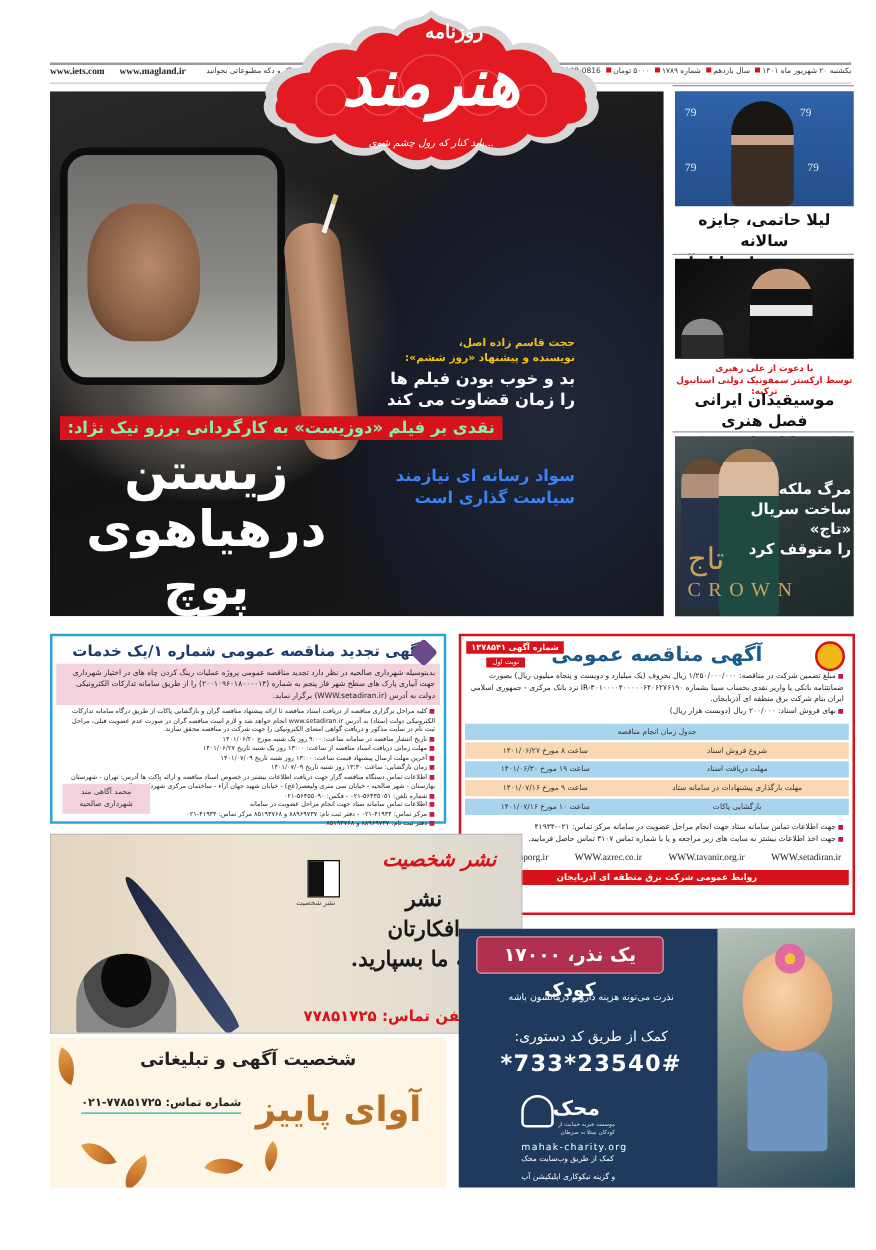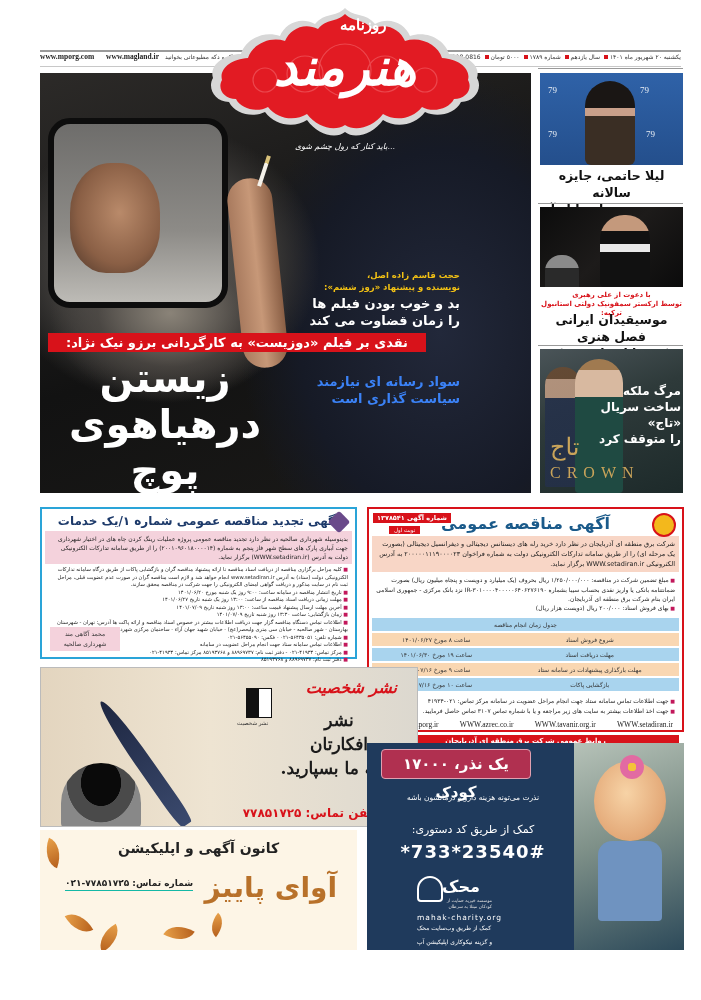--- a/index.html
+++ b/index.html
@@ -14,35 +14,35 @@
   .dateline .sq { display: inline-block; width: 4px; height: 4px; background: #d8121a; margin: 0 2px; vertical-align: middle; }
   .urls { top: 52px; left: 40px; font-family: "Liberation Serif", serif; font-size: 7.5px; color: #222; direction: ltr; white-space: nowrap; font-weight: bold; }
   .urls span { margin-right: 10px; }
   .slogan { top: 53px; left: 165px; font-size: 6px; color: #333; white-space: nowrap; }
   .slogan b { color: #d8121a; font-weight: bold; }
 
   .logo { top: 4px; left: 205px; width: 280px; height: 140px; z-index: 5; }
   .logo-bg { width: 100%; height: 100%; }
   .logo-pre { top: 14px; left: 140px; font-size: 15px; font-weight: bold; color: #fff; font-family: "DejaVu Serif", serif; z-index: 6; }
   .logo-name { top: 34px; left: 0; width: 100%; text-align: center; font-size: 52px; font-weight: bold; color: #fff; font-family: "DejaVu Serif", serif; z-index: 6; letter-spacing: -2px; font-style: italic; }
-  .logo-tag { top: 106px; left: 0; width: 100%; text-align: center; font-size: 8px; color: #fff; font-family: "DejaVu Serif", serif; z-index: 6; font-style: italic; margin-top: 32px; }
+  .logo-tag { top: 106px; left: 0; width: 100%; text-align: center; font-size: 8px; color: #fff; font-family: "DejaVu Serif", serif; z-index: 6; font-style: italic; }
 
   
   .hero { top: 73px; left: 40px; width: 491px; height: 420px; background: #1c1c1c; overflow: hidden; }
   .hero-photo { width: 100%; height: 100%; background:
       radial-gradient(ellipse 120px 90px at 130px 240px, #8a8378 0%, rgba(80,75,70,0.6) 60%, transparent 100%),
       radial-gradient(ellipse 160px 140px at 120px 190px, #6f6d6a 0%, #3a3836 70%, transparent 100%),
       radial-gradient(ellipse 200px 260px at 400px 260px, #22283a 0%, #161a26 70%, transparent 100%),
       linear-gradient(160deg, #2c2a28 0%, #121212 55%, #1b1a18 100%); }
   .hero-window { top: 45px; left: 8px; width: 180px; height: 190px; border: 6px solid #0d0d0d; border-radius: 22px; background: linear-gradient(180deg, #6e6d6b 0%, #8d8b87 60%, #bdbbb6 100%); }
   .hero-face { top: 90px; left: 30px; width: 90px; height: 110px; border-radius: 45% 45% 40% 40%; background: radial-gradient(ellipse at 55% 45%, #b98a6a 0%, #8a5f45 60%, #4a3428 100%); }
   .hero-arm { top: 105px; left: 195px; width: 45px; height: 190px; border-radius: 22px; background: linear-gradient(90deg, #a87a5e, #c79878, #8a5f45); transform: rotate(-6deg); }
   .hero-cig { top: 82px; left: 222px; width: 4px; height: 32px; background: linear-gradient(#d8c17a 0 25%, #f5f2ea 25%); transform: rotate(18deg); }
 
-  .kicker-red { top: 260px; left: 8px; background: #d8121a; color: #ffffff; font-size: 13px; font-weight: bold; padding: 2px 18px; white-space: nowrap; }
+  .kicker-red { top: 260px; left: 8px; background: #d8121a; color: #86efac; font-size: 13px; font-weight: bold; padding: 2px 6px; white-space: nowrap; }
   .big-head { top: 282px; left: 0; width: 250px; text-align: center; color: #fff; font-size: 40px; font-weight: bold; line-height: 46px; }
   .sub-kicker { top: 196px; left: 240px; width: 180px; text-align: right; color: #f2c114; font-size: 8.5px; font-weight: bold; line-height: 12px; }
   .sub-head { top: 220px; left: 240px; width: 180px; text-align: right; color: #fff; font-size: 13px; font-weight: bold; line-height: 17px; }
   .sub-head2 { top: 300px; left: 240px; width: 180px; text-align: right; color: #3b82f6; font-size: 13px; font-weight: bold; line-height: 17px; }
 
   
   .rcol-rule { left: 538px; width: 145px; height: 1px; background: #999; }
   .story1-img { top: 73px; left: 540px; width: 143px; height: 92px; background: linear-gradient(180deg, #2f62a8, #244f8c); overflow: hidden; }
   .story1-img .woman { position: absolute; left: 45px; top: 8px; width: 50px; height: 84px; border-radius: 25px 25px 6px 6px; background: linear-gradient(180deg, #1a1614 0 32%, #c9a08a 32% 42%, #3a2e24 42% 100%); }
   .story1-img .lion { position: absolute; color: #fff; font-size: 9px; font-family: "Liberation Serif", serif; opacity: 0.9; direction: ltr; }
@@ -120,21 +120,21 @@
 <div class="abs top-rule"></div>
 <div class="abs top-rule2"></div>
 <div class="abs dateline">
   <span>یکشنبه ۲۰ شهریور ماه ۱۴۰۱</span><span class="sq"></span>
   <span>سال یازدهم</span><span class="sq"></span>
   <span>شماره ۱۷۸۹</span><span class="sq"></span>
   <span>۵۰۰۰ تومان</span><span class="sq"></span>
   <span>ISSN 2008-0816</span>
 </div>
 <div class="abs urls">
-  <span>www.mporg.com</span>
+  <span>www.iets.com</span>
   <span>www.magland.ir</span>
 </div>
 <div class="abs slogan">
   <b>هنرمند</b>
   <span>را در دستگاه اشتراک و دکه مطبوعاتی بخوانید</span>
 </div>
 
 <div class="abs logo">
   <svg class="logo-bg" viewBox="0 0 280 140">
     <path d="M140 4 C150 14 160 8 170 20 C185 12 200 20 205 32 C222 26 240 36 244 50 C262 50 276 62 272 74 C278 84 270 98 256 98 C250 110 232 114 220 108 C210 122 190 124 178 116 C168 130 150 136 140 128 C130 136 112 130 102 116 C90 124 70 122 60 108 C48 114 30 110 24 98 C10 98 2 84 8 74 C4 62 18 50 36 50 C40 36 58 26 75 32 C80 20 95 12 110 20 C120 8 130 14 140 4 Z" fill="#d7d7d7"></path>
@@ -217,21 +217,20 @@
   <div>را متوقف کرد</div>
 </div>
 <div class="abs crown-fa">تاج</div>
 <div class="abs crown-en">CROWN</div>
 
 <div class="abs ad-tender-right">
   <div class="logo-badge"></div>
   <div class="ad-no">شماره آگهی ۱۳۷۸۵۴۱</div>
   <div class="ad-round">نوبت اول</div>
   <div class="tender-title" style="margin-top:2px;">آگهی مناقصه عمومی</div>
-  <div class="tender-intro">شرکت برق منطقه ای آذربایجان در نظر دارد خرید رله های دیستانس دیجیتالی و دیفرانسیل دیجیتالی (بصورت یک مرحله ای) را از طریق سامانه تدارکات الکترونیکی دولت به شماره فراخوان ۲۰۰۰۰۰۱۱۱۹۰۰۰۰۲۳ به آدرس الکترونیکی WWW.setadiran.ir برگزار نماید.</div>
   <div class="bullet" style="margin-top:3px;">مبلغ تضمین شرکت در مناقصه: ۱/۲۵۰/۰۰۰/۰۰۰ ریال بحروف (یک میلیارد و دویست و پنجاه میلیون ریال) بصورت ضمانتنامه بانکی یا واریز نقدی بحساب سیبا بشماره IR-۳۰۱۰۰۰۰۴۰۰۰۰۰۶۴۰۶۲۷۶۱۹۰ نزد بانک مرکزی - جمهوری اسلامی ایران بنام شرکت برق منطقه ای آذربایجان.</div>
   <div class="bullet">بهای فروش اسناد: ۲۰۰/۰۰۰ ریال (دویست هزار ریال)</div>
   <table class="sched">
     <tbody>
         <tr class="hdr">
           <td colspan="2">جدول زمان انجام مناقصه</td>
         </tr>
     <tr class="a">
           <td>شروع فروش اسناد</td>
           <td>ساعت ۸ مورخ ۱۴۰۱/۰۶/۲۷</td>
@@ -296,21 +295,21 @@
   </div>
   <div class="abs pub-phone">تلفن تماس: ۷۷۸۵۱۷۲۵</div>
 </div>
 
 <div class="abs ad-autumn">
   <span class="leaf" style="left:4px;top:10px;transform:rotate(20deg);"></span>
   <span class="leaf" style="left:30px;top:80px;transform:rotate(-30deg);"></span>
   <span class="leaf" style="left:60px;top:95px;transform:rotate(60deg);"></span>
   <span class="leaf" style="left:130px;top:90px;transform:rotate(-60deg);"></span>
   <span class="leaf" style="left:170px;top:85px;transform:rotate(40deg);width:14px;height:20px;"></span>
-  <div class="abs autumn-title">کانون آگهی و اپلیکیشن</div>
+  <div class="abs autumn-title">شخصیت آگهی و تبلیغاتی</div>
   <div class="abs autumn-brand">آوای پاییز</div>
   <div class="abs autumn-phone">شماره تماس: ۷۷۸۵۱۷۲۵-۰۲۱</div>
 </div>
 
 <div class="abs ad-charity">
   <div class="abs ch-child"></div>
   <div class="abs ch-head"></div>
   <div class="abs ch-flower"></div>
   <div class="abs ch-body"></div>
   <div class="abs ch-pill">یک نذر، ۱۷۰۰۰ کودک</div>

